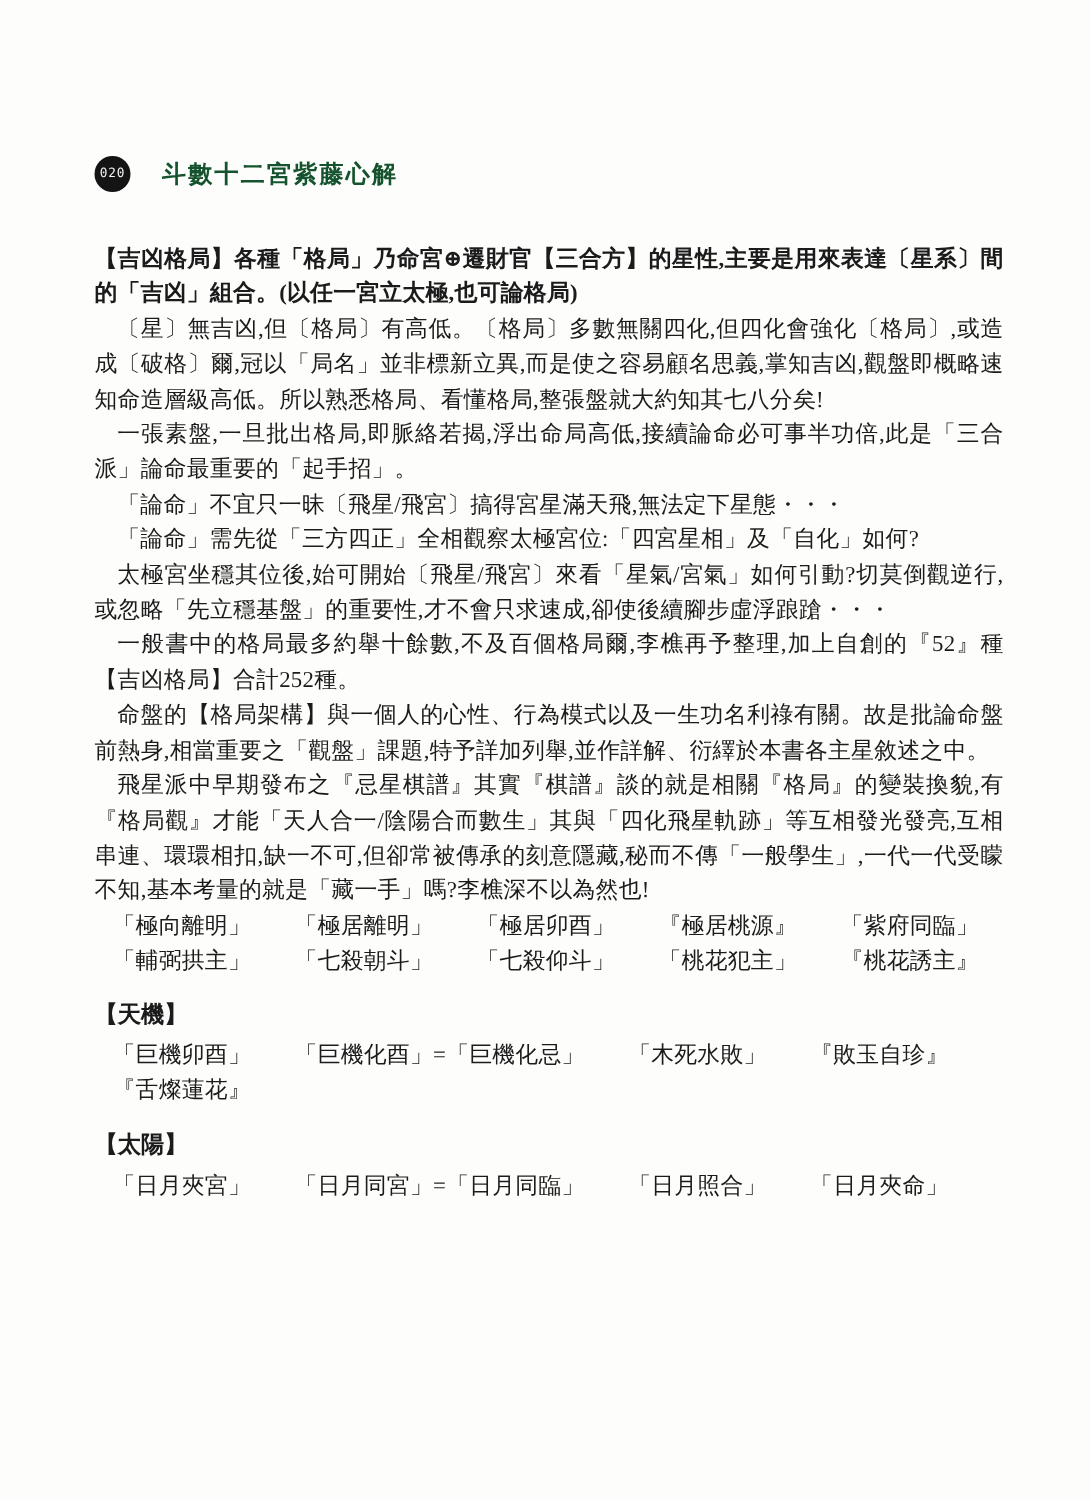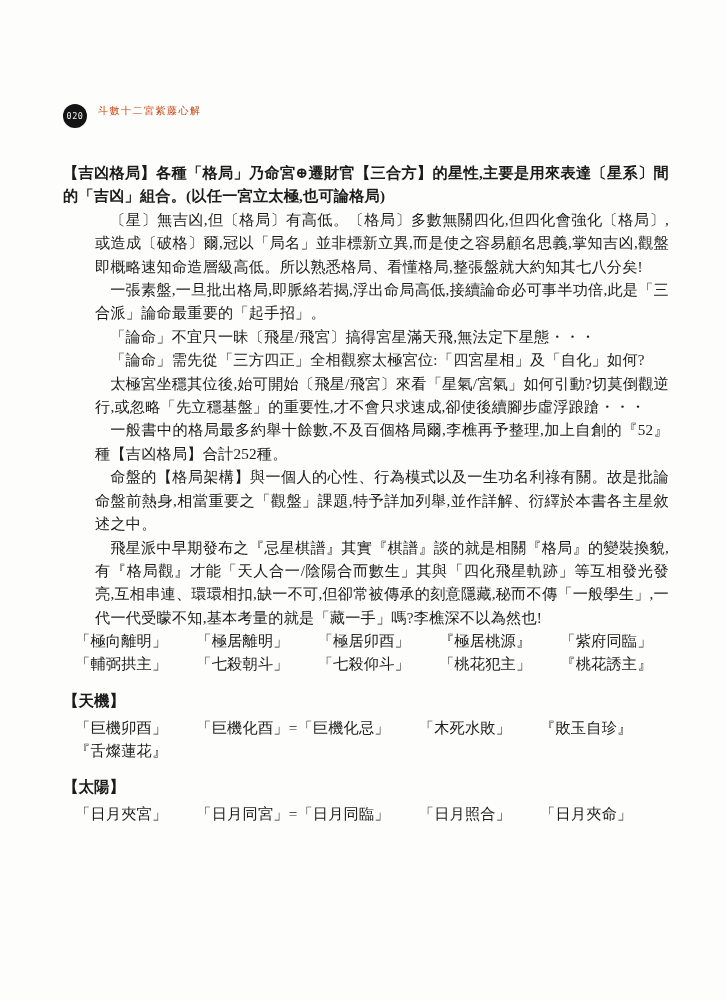--- a/index.html
+++ b/index.html
@@ -14,52 +14,52 @@
     margin: 0 auto;
     background: #fdfdfc;
     box-sizing: border-box;
     padding: 104px 58px 0 63px;
     font-family: "Liberation Serif", "DejaVu Serif", serif;
     color: #1b1b1b;
     overflow: hidden;
   }
   .page-header {
     display: flex;
-    align-items: flex-start;
-    gap: 11px;
+    align-items: center;
+    gap: 21px;
     margin-bottom: 33px;
   }
   .badge {
     width: 24px;
     height: 24px;
     border-radius: 50%;
     background: #141414;
     color: #f2f2f2;
     font-size: 8.5px;
     line-height: 24px;
     text-align: center;
     font-family: "DejaVu Sans Mono", monospace;
     letter-spacing: 0.5px;
     flex: 0 0 auto;
   }
   .book-title {
-    font-weight: normal;
-    font-size: 10px;
+    font-weight: bold;
+    font-size: 16px;
     letter-spacing: 1.5px;
-    color: #c2410c;
+    color: #14532d;
   }
   .body-text p {
     margin: 0;
     font-size: 15.2px;
     line-height: 23.4px;
     text-align: justify;
     letter-spacing: 0.2px;
   }
   .body-text p.lead { font-weight: bold; }
-  .body-text p.ind  { text-indent: 1em; margin-left: 32px; }
+  .body-text p.ind  { text-indent: 1em; }
   .section-heading {
     margin: 13px 0 4px 0;
     font-size: 15.5px;
     font-weight: bold;
     line-height: 23px;
   }
   .term-rows { }
   .term-row {
     display: flex;
     gap: 29px;

